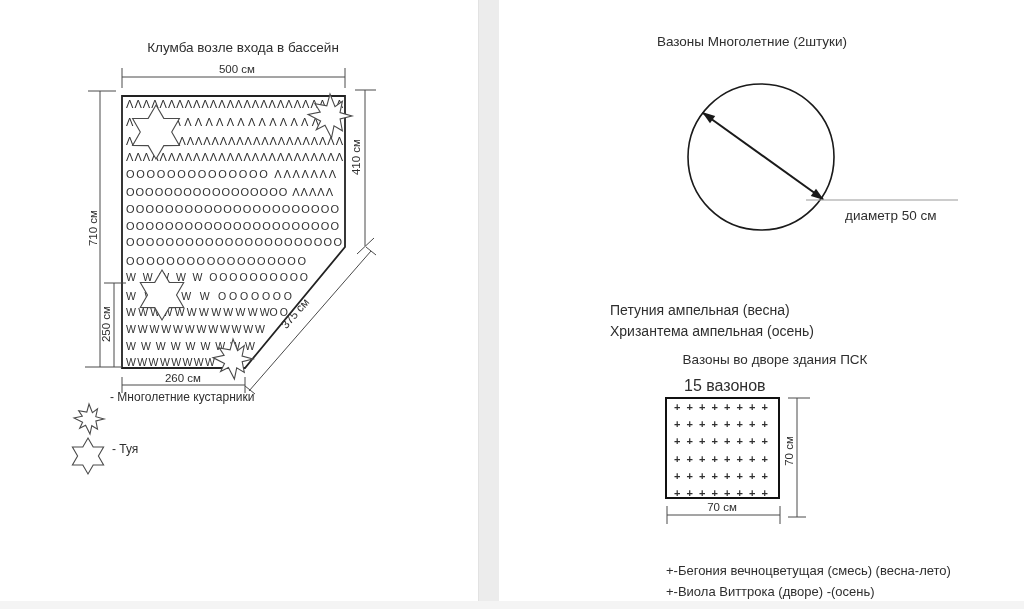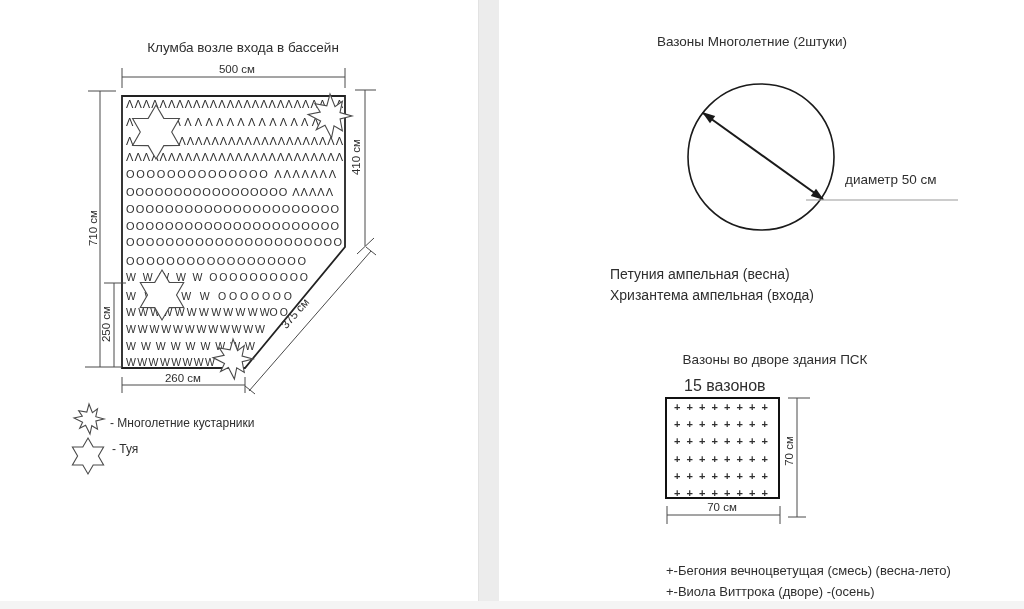--- a/index.html
+++ b/index.html
@@ -1,21 +1,21 @@
 <!DOCTYPE html>
 <html><head>
 <meta charset="utf-8">
 <style>
   html,body{margin:0;padding:0;background:#ffffff;}
   body{width:1024px;height:609px;position:relative;overflow:hidden;
        font-family:"Liberation Sans",sans-serif;color:#2b2b2b;}
   .abs{position:absolute;}
   .txt{color:#2e2e2e;font-family:"Liberation Sans",sans-serif;white-space:nowrap;}
   .title{font-size:13.5px;text-align:center;}
-  .body-text{font-size:14px;}
+  .body-text{font-size:14px;margin-top:36px;}
   .note{font-size:13px;}
   .legend-label{font-size:12px;}
   .small-label{font-size:16px;}
   #drawing{position:absolute;left:0;top:0;}
   #drawing text{font-family:"Liberation Sans",sans-serif;fill:#2f2f2f;}
   .row-sym{font-size:11px;fill:#3d3d3d;}
   .row-w{font-size:10.5px;fill:#3d3d3d;}
   .plus-row{font-size:11px;font-weight:700;fill:#2a2a2a;}
   .dim-label{font-size:11.5px;fill:#2b2b2b;}
   .outline{fill:none;stroke:#222;stroke-width:1.8;}
@@ -33,30 +33,30 @@
 <div class="abs" style="left:499px;top:0;width:525px;height:609px;background:#fff;"></div>
 <div class="abs bottom-strip"></div>
 
 <div class="abs txt title" style="left:93px;top:16px;width:300px;margin-top:24px;">Клумба возле входа в бассейн</div>
 
 <div class="abs txt title" style="left:602px;top:34px;width:300px;">Вазоны Многолетние (2штуки)</div>
 
 <div class="abs txt body-text" style="left:845px;top:172px;font-size:13.5px;">диаметр 50 см</div>
 
 <div class="abs txt body-text" style="left:610px;top:266px;">Петуния ампельная (весна)</div>
-<div class="abs txt body-text" style="left:610px;top:287px;">Хризантема ампельная (входа)</div>
+<div class="abs txt body-text" style="left:610px;top:287px;">Хризантема ампельная (осень)</div>
 
 <div class="abs txt title" style="left:625px;top:336px;width:300px;margin-top:16px;">Вазоны во дворе здания ПСК</div>
 
 <div class="abs txt small-label" style="left:684px;top:377px;">15 вазонов</div>
 
 <div class="abs txt note" style="left:666px;top:563px;">+-Бегония вечноцветущая (смесь) (весна-лето)</div>
 <div class="abs txt note" style="left:666px;top:584px;">+-Виола Виттрока (дворе) -(осень)</div>
 
-<div class="abs txt legend-label" style="left:110px;top:416px;">- Многолетние кустарники</div>
+<div class="abs txt legend-label" style="left:110px;top:390px;">- Многолетние кустарники</div>
 <div class="abs txt legend-label" style="left:112px;top:442px;">- Туя</div>
 
 <svg id="drawing" width="1024" height="609" viewBox="0 0 1024 609">
 
   <g>
     <polygon class="outline" points="122,96 345,96 345,247 245,368 122,368"></polygon>
 
     <g>
       <text class="row-sym" x="126" y="108" textLength="217">ΛΛΛΛΛΛΛΛΛΛΛΛΛΛΛΛΛΛΛΛΛΛΛΛΛΛ</text>
       <text class="row-sym" x="126" y="126" textLength="193">Λ           ΛΛΛΛΛΛΛΛΛΛΛΛΛΛΛΛΛ</text>

